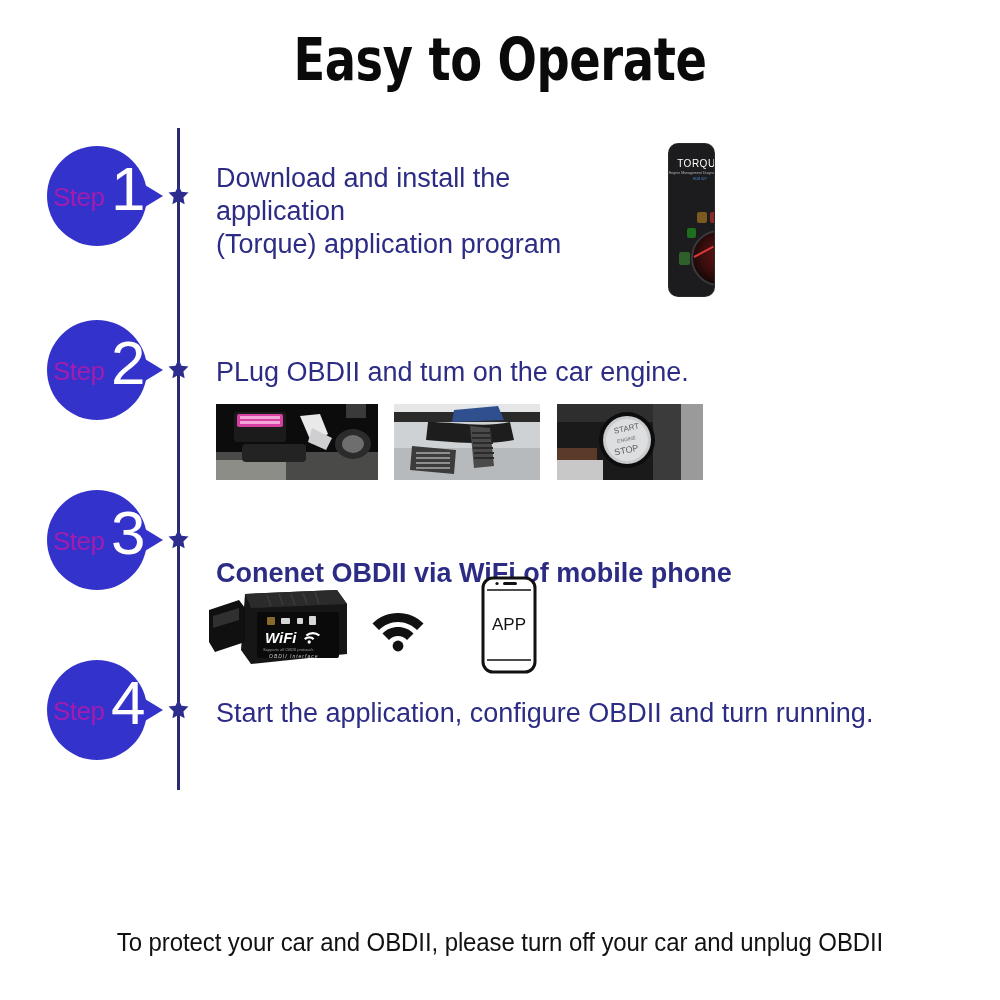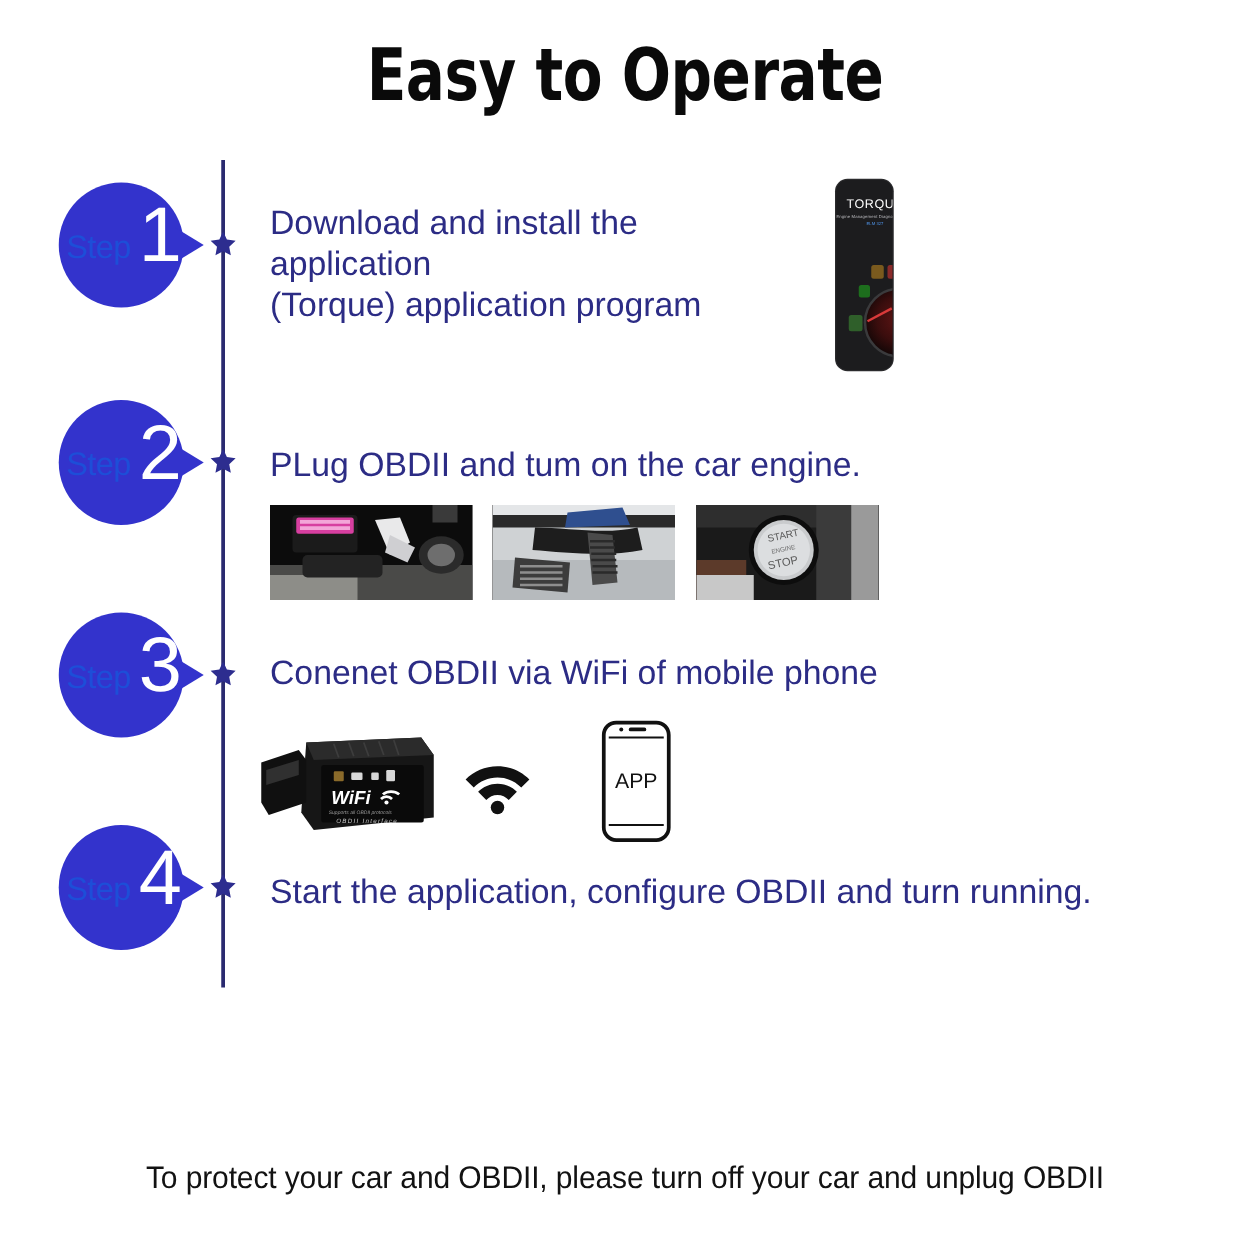--- a/index.html
+++ b/index.html
@@ -57,21 +57,21 @@
     position: absolute;
     width: 120px;
     height: 104px;
   }
   .step-bubble svg { display: block; width: 120px; height: 104px; }
   .step-bubble .bubble-label {
     position: absolute;
     left: 8px;
     top: 38px;
     font-size: 26px;
-    color: #1d4ed8;
+    color: #a21caf;
     font-family: "Liberation Sans", sans-serif;
     letter-spacing: -0.5px;
   }
   .step-bubble .bubble-num {
     position: absolute;
     left: 66px;
     top: 14px;
     font-size: 62px;
     line-height: 62px;
     color: #ffffff;
@@ -305,21 +305,21 @@
 </div>
 
 <div class="step-bubble" style="left:45px; top:488px;">
   <svg viewBox="0 0 120 104" aria-hidden="true">
     <path d="M2 52a50 50 0 1 1 100 0 50 50 0 0 1-100 0z" fill="#3333cc"></path>
     <path d="M95 38 L118 52 L95 66 Z" fill="#3333cc"></path>
   </svg>
   <span class="bubble-label">Step</span>
   <span class="bubble-num">3</span>
 </div>
-<div class="step-text" style="left:216px; top:522px; width:600px;">Conenet OBDII via WiFi of mobile phone</div>
+<div class="step-text" style="left:216px; top:557px; width:600px;font-weight:bold;">Conenet OBDII via WiFi of mobile phone</div>
 
 <div id="obd-device">
   <svg viewBox="0 0 150 92" width="150" height="92" aria-hidden="true">
     <path d="M40 14 L132 10 L142 24 L142 74 L46 84 L36 70 Z" fill="#161616"></path>
     <path d="M40 14 L132 10 L142 24 L46 28 Z" fill="#2b2b2b"></path>
     <g stroke="#3d3d3d" stroke-width="1.4">
       <line x1="62" y1="15" x2="66" y2="26"></line>
       <line x1="74" y1="14" x2="78" y2="25"></line>
       <line x1="86" y1="14" x2="90" y2="25"></line>
       <line x1="98" y1="13" x2="102" y2="24"></line>

